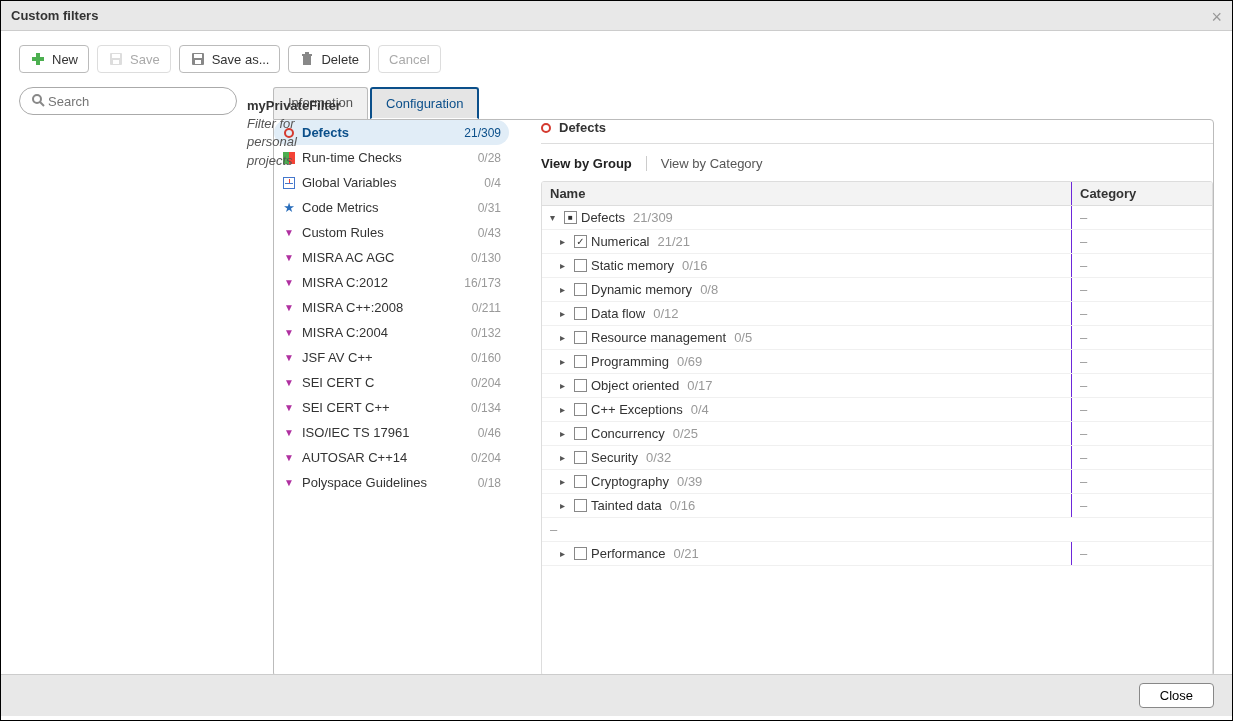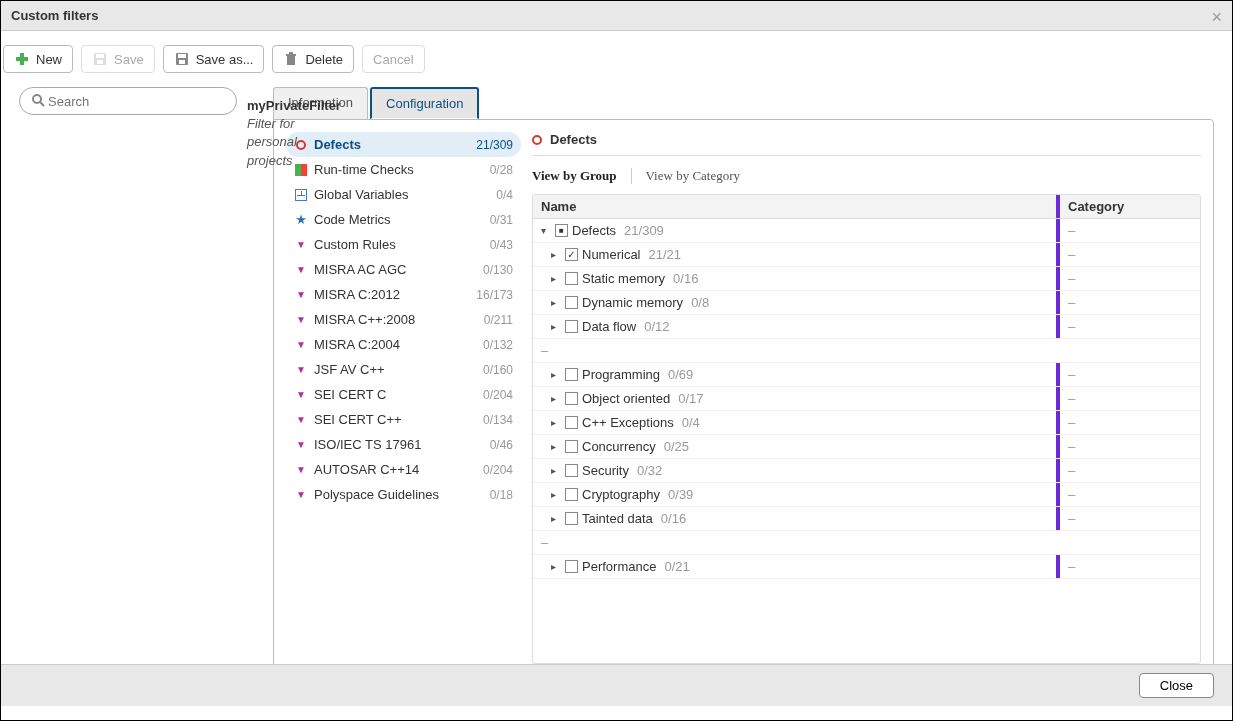--- a/index.html
+++ b/index.html
@@ -28,21 +28,21 @@
   .titlebar .close-x {
     position: absolute;
     right: 10px;
     top: 6px;
     color: #999;
     font-size: 18px;
     cursor: pointer;
     font-weight: normal;
   }
   .toolbar {
-    padding: 14px 2px;
+    padding: 14px 18px;
     display: flex;
     gap: 8px;
   }
   .btn {
     display: inline-flex;
     align-items: center;
     gap: 6px;
     background: #fff;
     border: 1px solid #bbb;
     border-radius: 4px;
@@ -136,23 +136,23 @@
     border-bottom: 1px solid #fff;
     color: #0b4f8a;
     font-weight: 500;
     position: relative;
     z-index: 2;
   }
   .panel {
     border: 1px solid #bbb;
     border-radius: 0 4px 4px 4px;
     flex: 1;
-    padding: 12px;
-    display: flex;
-    gap: 11px;
+    padding: 0;
+    display: flex;
+    gap: 32px;
     background:#fff;
     overflow: hidden;
     justify-content: space-between;
   }
   
   .categories {
     width: 235px;
   }
   .cat-row {
     display: flex;
@@ -189,58 +189,58 @@
     border-bottom: 1px solid #ddd;
     margin-bottom: 12px;
     font-weight:bold;
   }
   .view-toggle {
     display: flex;
     gap: 14px;
     margin-bottom: 10px;
     font-size:13px;
   }
-  .view-toggle span { cursor:pointer; color:#555;font-family:Liberation Serif, serif;}
+  .view-toggle span { cursor:pointer; color:#555;}
   .view-toggle span.active { font-weight:bold; color:#222;}
   .view-toggle .divider { border-left:1px solid #ccc;}
   .tree-table {
     flex:1;
     border:1px solid #ddd;
     border-radius:3px;
     overflow:auto;
   }
   .tree-header, .tree-row {
     display:flex;
   }
   .tree-header {
     background:#f3f3f3;
     border-bottom:1px solid #ddd;
     font-weight:bold;
   }
   .tree-header > div, .tree-row > div {
     padding: 4px 8px;
   }
-  .col-name { flex: 1; border-right:4px solid #6d28d9; display:flex; align-items:center; gap:4px;}
+  .col-name { flex: 1; border-right:1px solid #6d28d9; display:flex; align-items:center; gap:4px;}
   .col-cat { width: 140px; color:#999;}
   .tree-row { border-bottom:1px solid #f0f0f0; }
   .tree-row .count { color:#999; margin-left:4px;}
   .caret { display:inline-block; color:#555; font-size:10px; width:10px;}
   .caret.down::before { content:"▾";}
   .caret.right::before { content:"▸";}
   .cb {
     width:13px; height:13px; border:1px solid #888;
     display:inline-flex; align-items:center; justify-content:center;
     background:#fff; font-size:10px; line-height:1;
   }
   .cb.checked::after { content:"✓"; color:#333;}
   .cb.mixed::after { content:"■"; color:#333; font-size:8px;}
   .indent-1 { padding-left: 18px !important; }
   .footer {
     position:absolute;
-    bottom:14px; left:0; right:0;
+    bottom:4px; left:0; right:0;
     background:#e8e8e8;
     border-top:1px solid #ccc;
     padding:8px 18px;
     display:flex;
     justify-content:flex-end;
   }
   .close-btn {
     background:#fff;
     border:1px solid #888;
     border-radius:4px;
@@ -500,20 +500,26 @@
               <div class="tree-row">
                 <div class="col-name indent-1">
                   <span class="caret right"></span>
                   <span class="cb"></span>
                   <span>Data flow</span>
                   <span class="count">0/12</span>
                 </div>
                 <div class="col-cat">–</div>
               </div>
               <div class="tree-row">
+                <div class="col-name indent-1">
+                  <span class="caret right"></span>
+                  <span class="cb"></span>
+                  <span>Resource management</span>
+                  <span class="count">0/5</span>
+                </div>
                 <div class="col-cat">–</div>
               </div>
               <div class="tree-row">
                 <div class="col-name indent-1">
                   <span class="caret right"></span>
                   <span class="cb"></span>
                   <span>Programming</span>
                   <span class="count">0/69</span>
                 </div>
                 <div class="col-cat">–</div>

